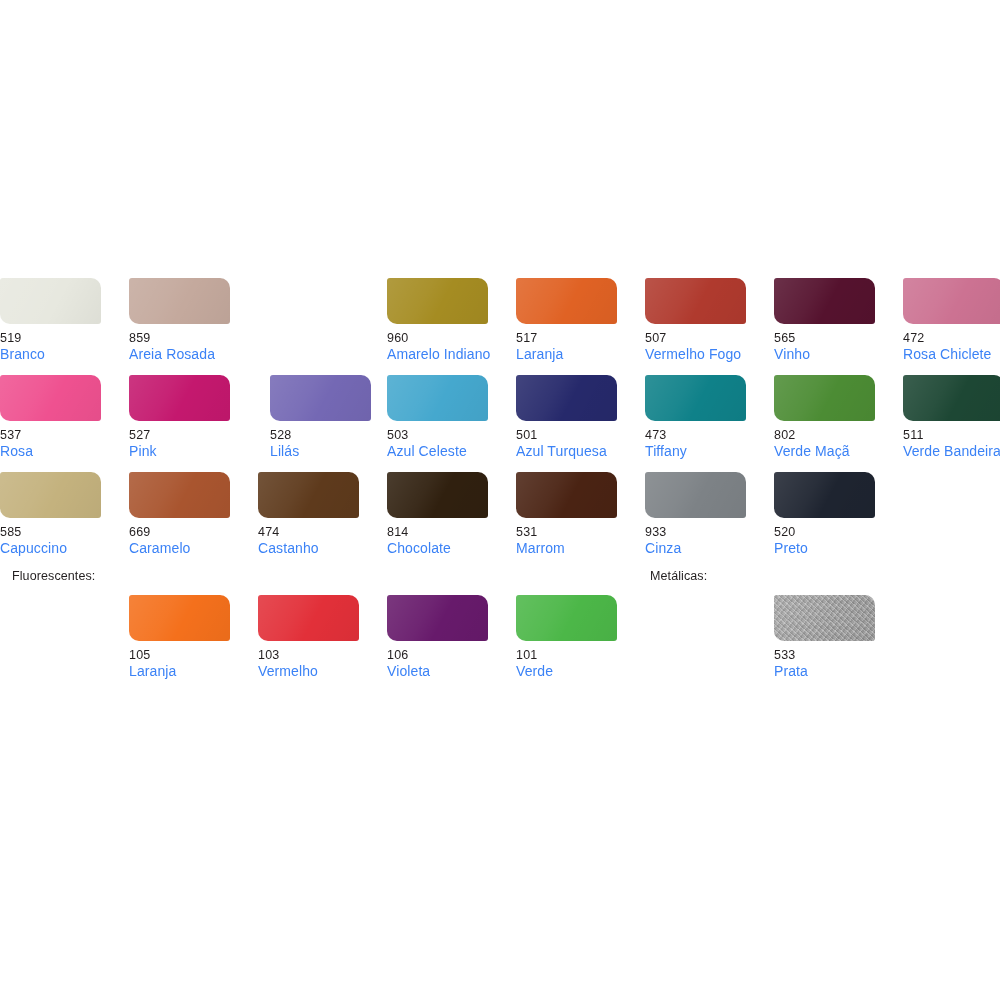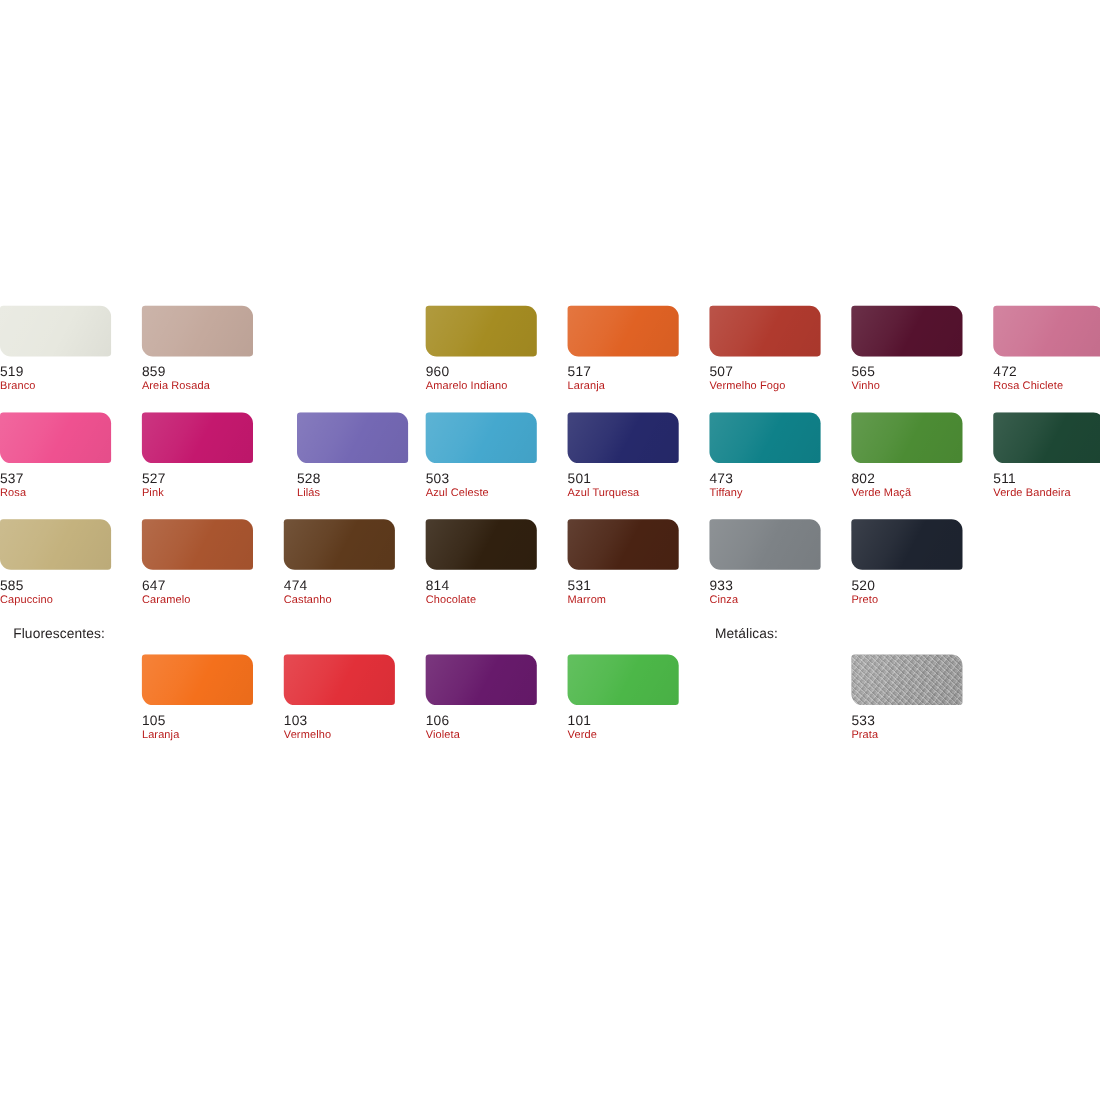--- a/index.html
+++ b/index.html
@@ -98,22 +98,22 @@
     line-height: 1.22;
   }
   .code {
     display: block;
     font-size: 12.5px;
     color: #231f20;
     letter-spacing: 0.2px;
   }
   .cname {
     display: block;
-    font-size: 10px;
-    color: #b91c1c;
+    font-size: 14px;
+    color: #3b82f6;
     letter-spacing: 0.1px;
     white-space: nowrap;
   }
 </style>
 </head>
 <body style="background: rgb(255, 255, 255);">
 
 <div id="chart-root">
   <div class="palette">
 
@@ -230,21 +230,21 @@
         <div class="cell" style="left: 0px;">
           <div class="chip" style="background: rgb(196, 178, 126);"></div>
           <div class="chip-meta">
             <span class="code">585</span>
             <span class="cname">Capuccino</span>
           </div>
         </div>
         <div class="cell" style="left: 129px;">
           <div class="chip" style="background: rgb(169, 85, 47);"></div>
           <div class="chip-meta">
-            <span class="code">647</span>
+            <span class="code">669</span>
             <span class="cname">Caramelo</span>
           </div>
         </div>
         <div class="cell" style="left: 258px;">
           <div class="chip" style="background: rgb(94, 58, 28);"></div>
           <div class="chip-meta">
             <span class="code">474</span>
             <span class="cname">Castanho</span>
           </div>
         </div>

